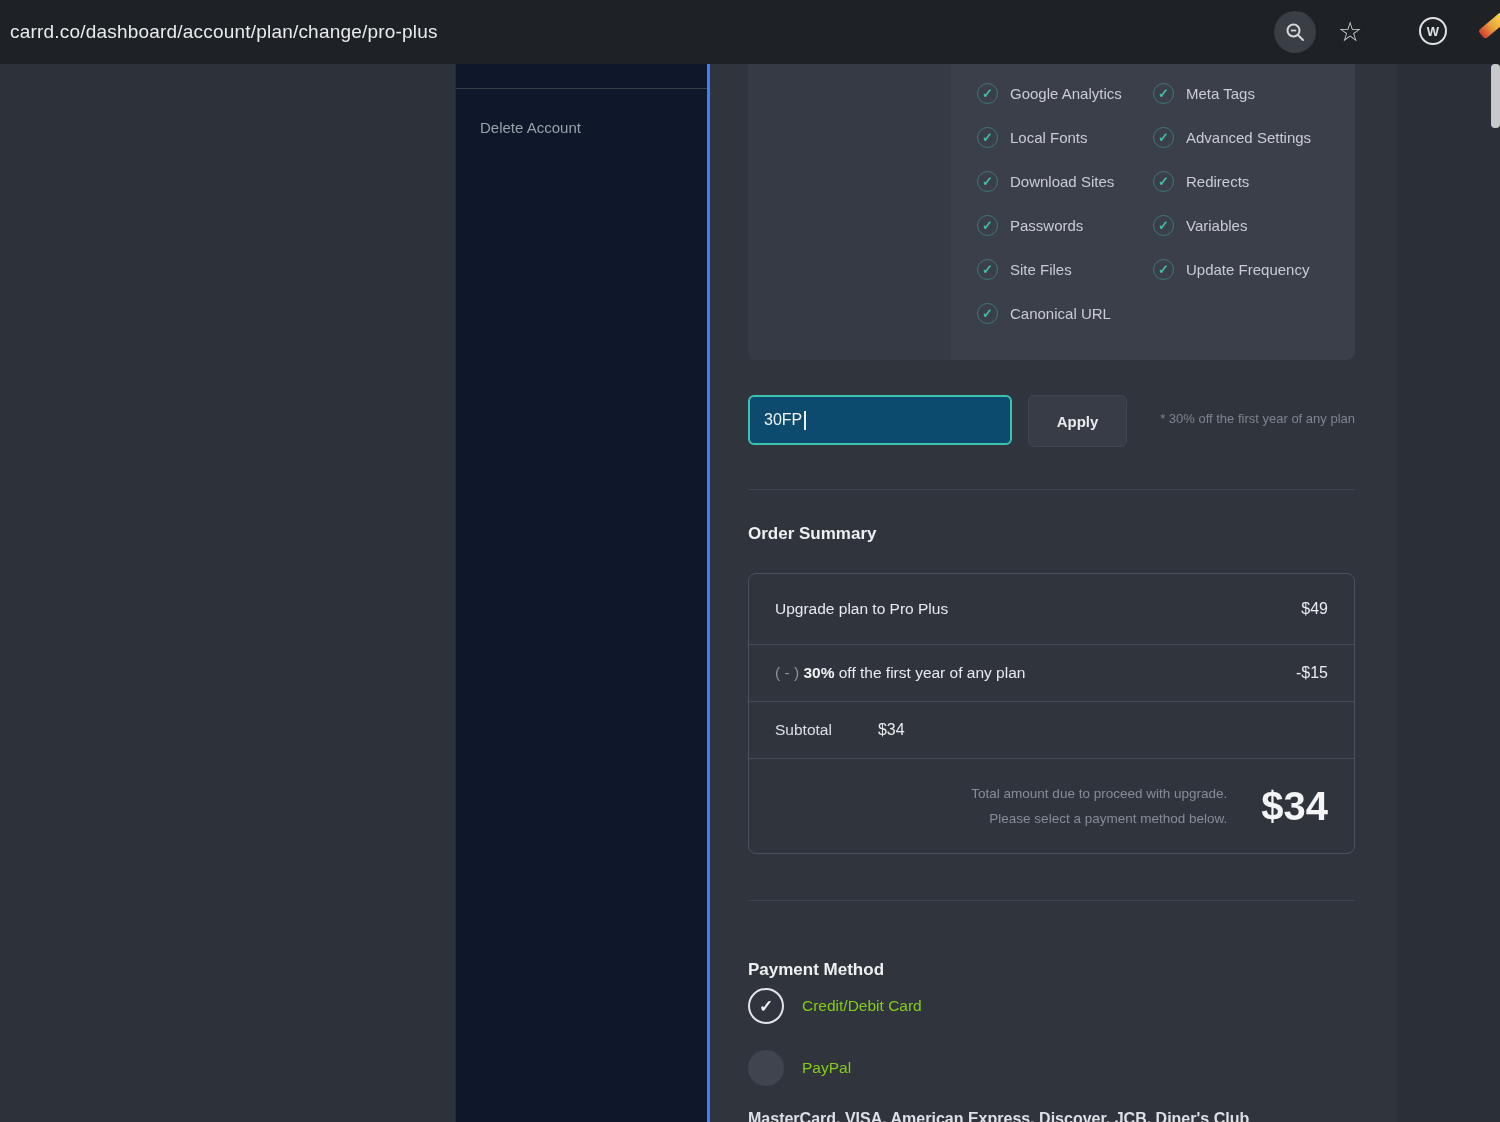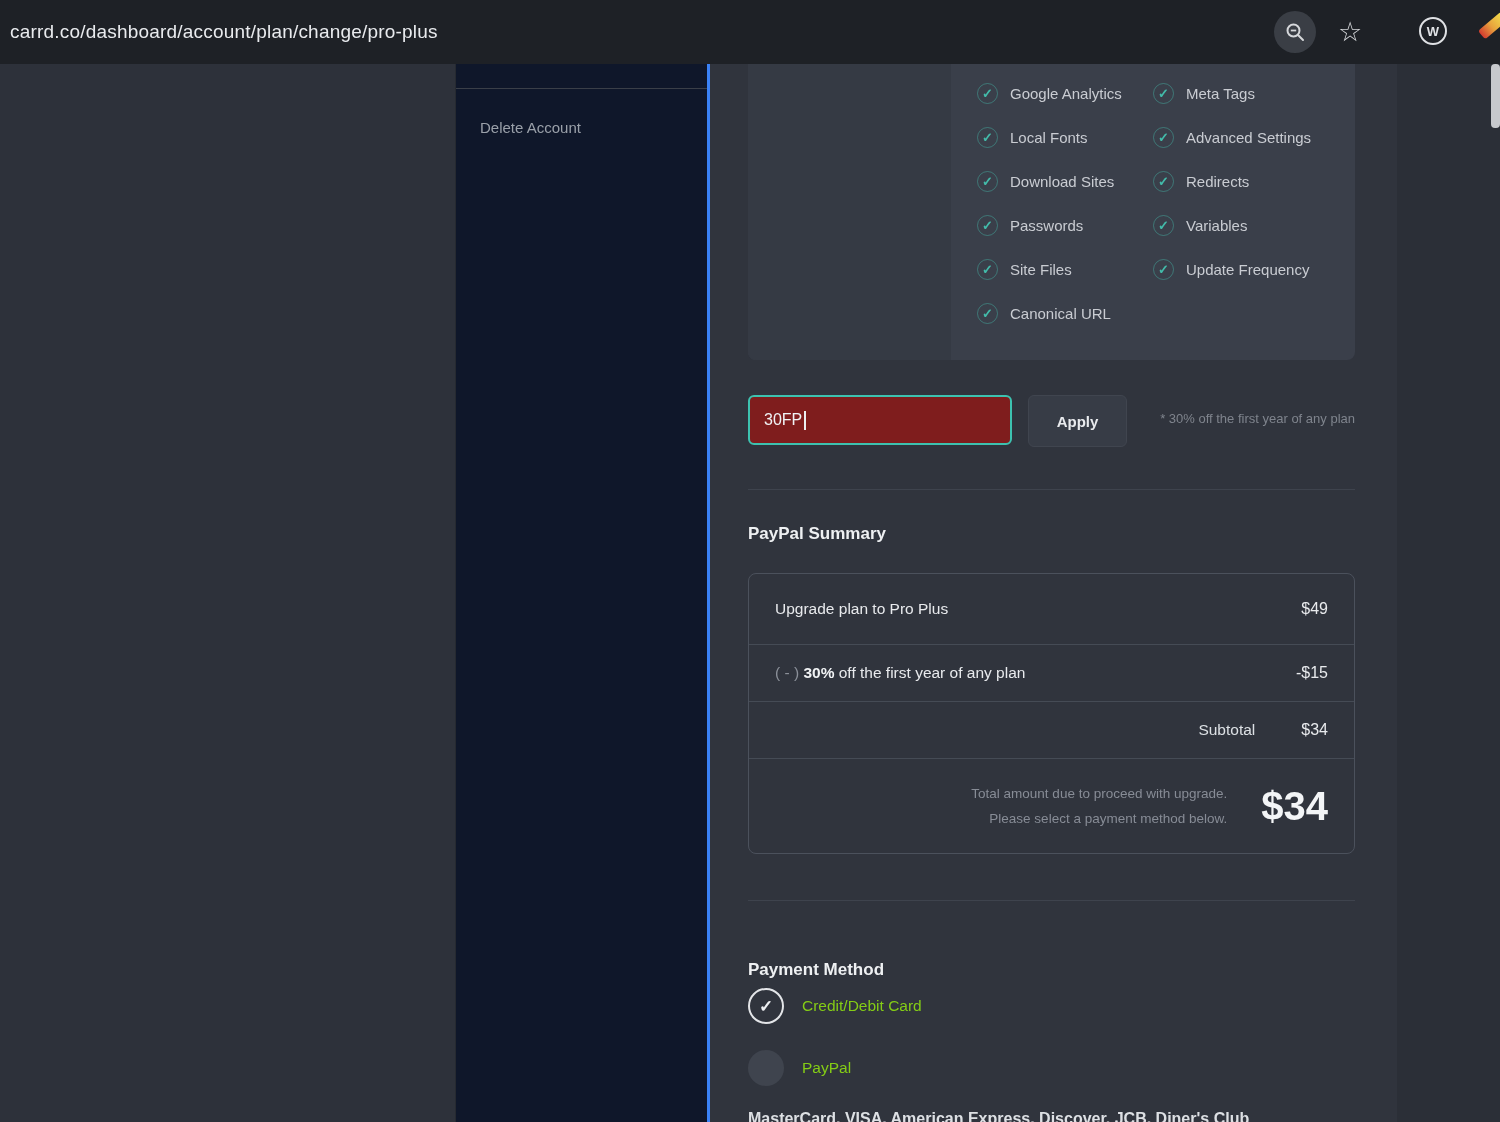--- a/index.html
+++ b/index.html
@@ -35,39 +35,39 @@
   .feat-col.c1{left:229px;}
   .feat-col.c2{left:405px;}
   .feat{display:flex;align-items:center;height:22px;}
   .check{width:21px;height:21px;border:1.5px solid rgba(69,187,170,.45);border-radius:50%;box-sizing:border-box;
     color:#43bbaa;font-size:13px;font-weight:bold;display:flex;align-items:center;justify-content:center;
     margin-right:12px;flex:0 0 auto;}
   .feat-label{color:#c9ccd2;font-size:15px;white-space:nowrap;}
 
   
   .promo-input{position:absolute;left:748px;top:395px;width:264px;height:50px;box-sizing:border-box;
-    background:#7f1d1d;border:2px solid #3dc2b0;border-radius:6px;display:flex;align-items:center;padding-left:14px;}
+    background:#0c4a6e;border:2px solid #3dc2b0;border-radius:6px;display:flex;align-items:center;padding-left:14px;}
   .promo-input .val{color:#f0f2f4;font-size:16px;}
   .caret{display:inline-block;width:1.5px;height:19px;background:#eceef0;margin-left:2px;}
   .apply-btn{position:absolute;left:1028px;top:395px;width:99px;height:52px;background:#373c46;border:1px solid #40454f;
     box-sizing:border-box;border-radius:6px;display:flex;align-items:center;justify-content:center;
     color:#e9ebee;font-size:15px;font-weight:bold;cursor:pointer;}
   .promo-note{position:absolute;left:1125px;top:411px;width:230px;text-align:right;color:#7f848d;font-size:13px;}
 
   .hr1{position:absolute;left:748px;top:489px;width:607px;height:1px;background:#3e434d;}
   .hr2{position:absolute;left:748px;top:900px;width:607px;height:1px;background:#3e434d;}
 
   
   .section-title{position:absolute;left:748px;color:#eef0f2;font-size:17px;font-weight:bold;}
   .order-box{position:absolute;left:748px;top:573px;width:607px;height:281px;border:1px solid #4b515c;border-radius:8px;
     box-sizing:border-box;display:flex;flex-direction:column;}
   .o-row{display:flex;align-items:center;padding:0 26px;border-bottom:1px solid #454b55;box-sizing:border-box;}
   .o-row.r1{height:71px;justify-content:space-between;}
   .o-row.r2{height:57px;justify-content:space-between;}
-  .o-row.r3{height:57px;justify-content:flex-end;}
+  .o-row.r3{height:57px;justify-content:flex-start;}
   .o-row.r4{flex:1;justify-content:flex-end;border-bottom:none;}
   .o-label{color:#e8eaed;font-size:15.5px;}
   .o-amount{color:#e8eaed;font-size:16px;}
   .o-prefix{color:#8b9099;font-size:15.5px;}
   .o-bold{color:#f1f3f5;font-size:15.5px;font-weight:bold;}
   .subtotal-label{color:#dce0e4;font-size:15.5px;margin-right:46px;}
   .total-note{color:#878c96;font-size:13.5px;line-height:25px;text-align:right;}
   .total-amount{color:#f3f5f7;font-size:40px;font-weight:bold;margin-left:34px;}
 
   
@@ -163,21 +163,21 @@
 
   <div class="promo-input">
     <span class="val">30FP</span>
     <span class="caret"></span>
   </div>
   <div class="apply-btn">Apply</div>
   <div class="promo-note">* 30% off the first year of any plan</div>
 
   <div class="hr1"></div>
 
-  <div class="section-title" style="top:524px;">PayPal Summary</div>
+  <div class="section-title" style="top:524px;">Order Summary</div>
 
   <div class="order-box">
     <div class="o-row r1">
       <span class="o-label">Upgrade plan to Pro Plus</span>
       <span class="o-amount">$49</span>
     </div>
     <div class="o-row r2">
       <span>
         <span class="o-prefix">( - ) </span><span class="o-bold">30%</span><span class="o-label"> off the first year of any plan</span>
       </span>

